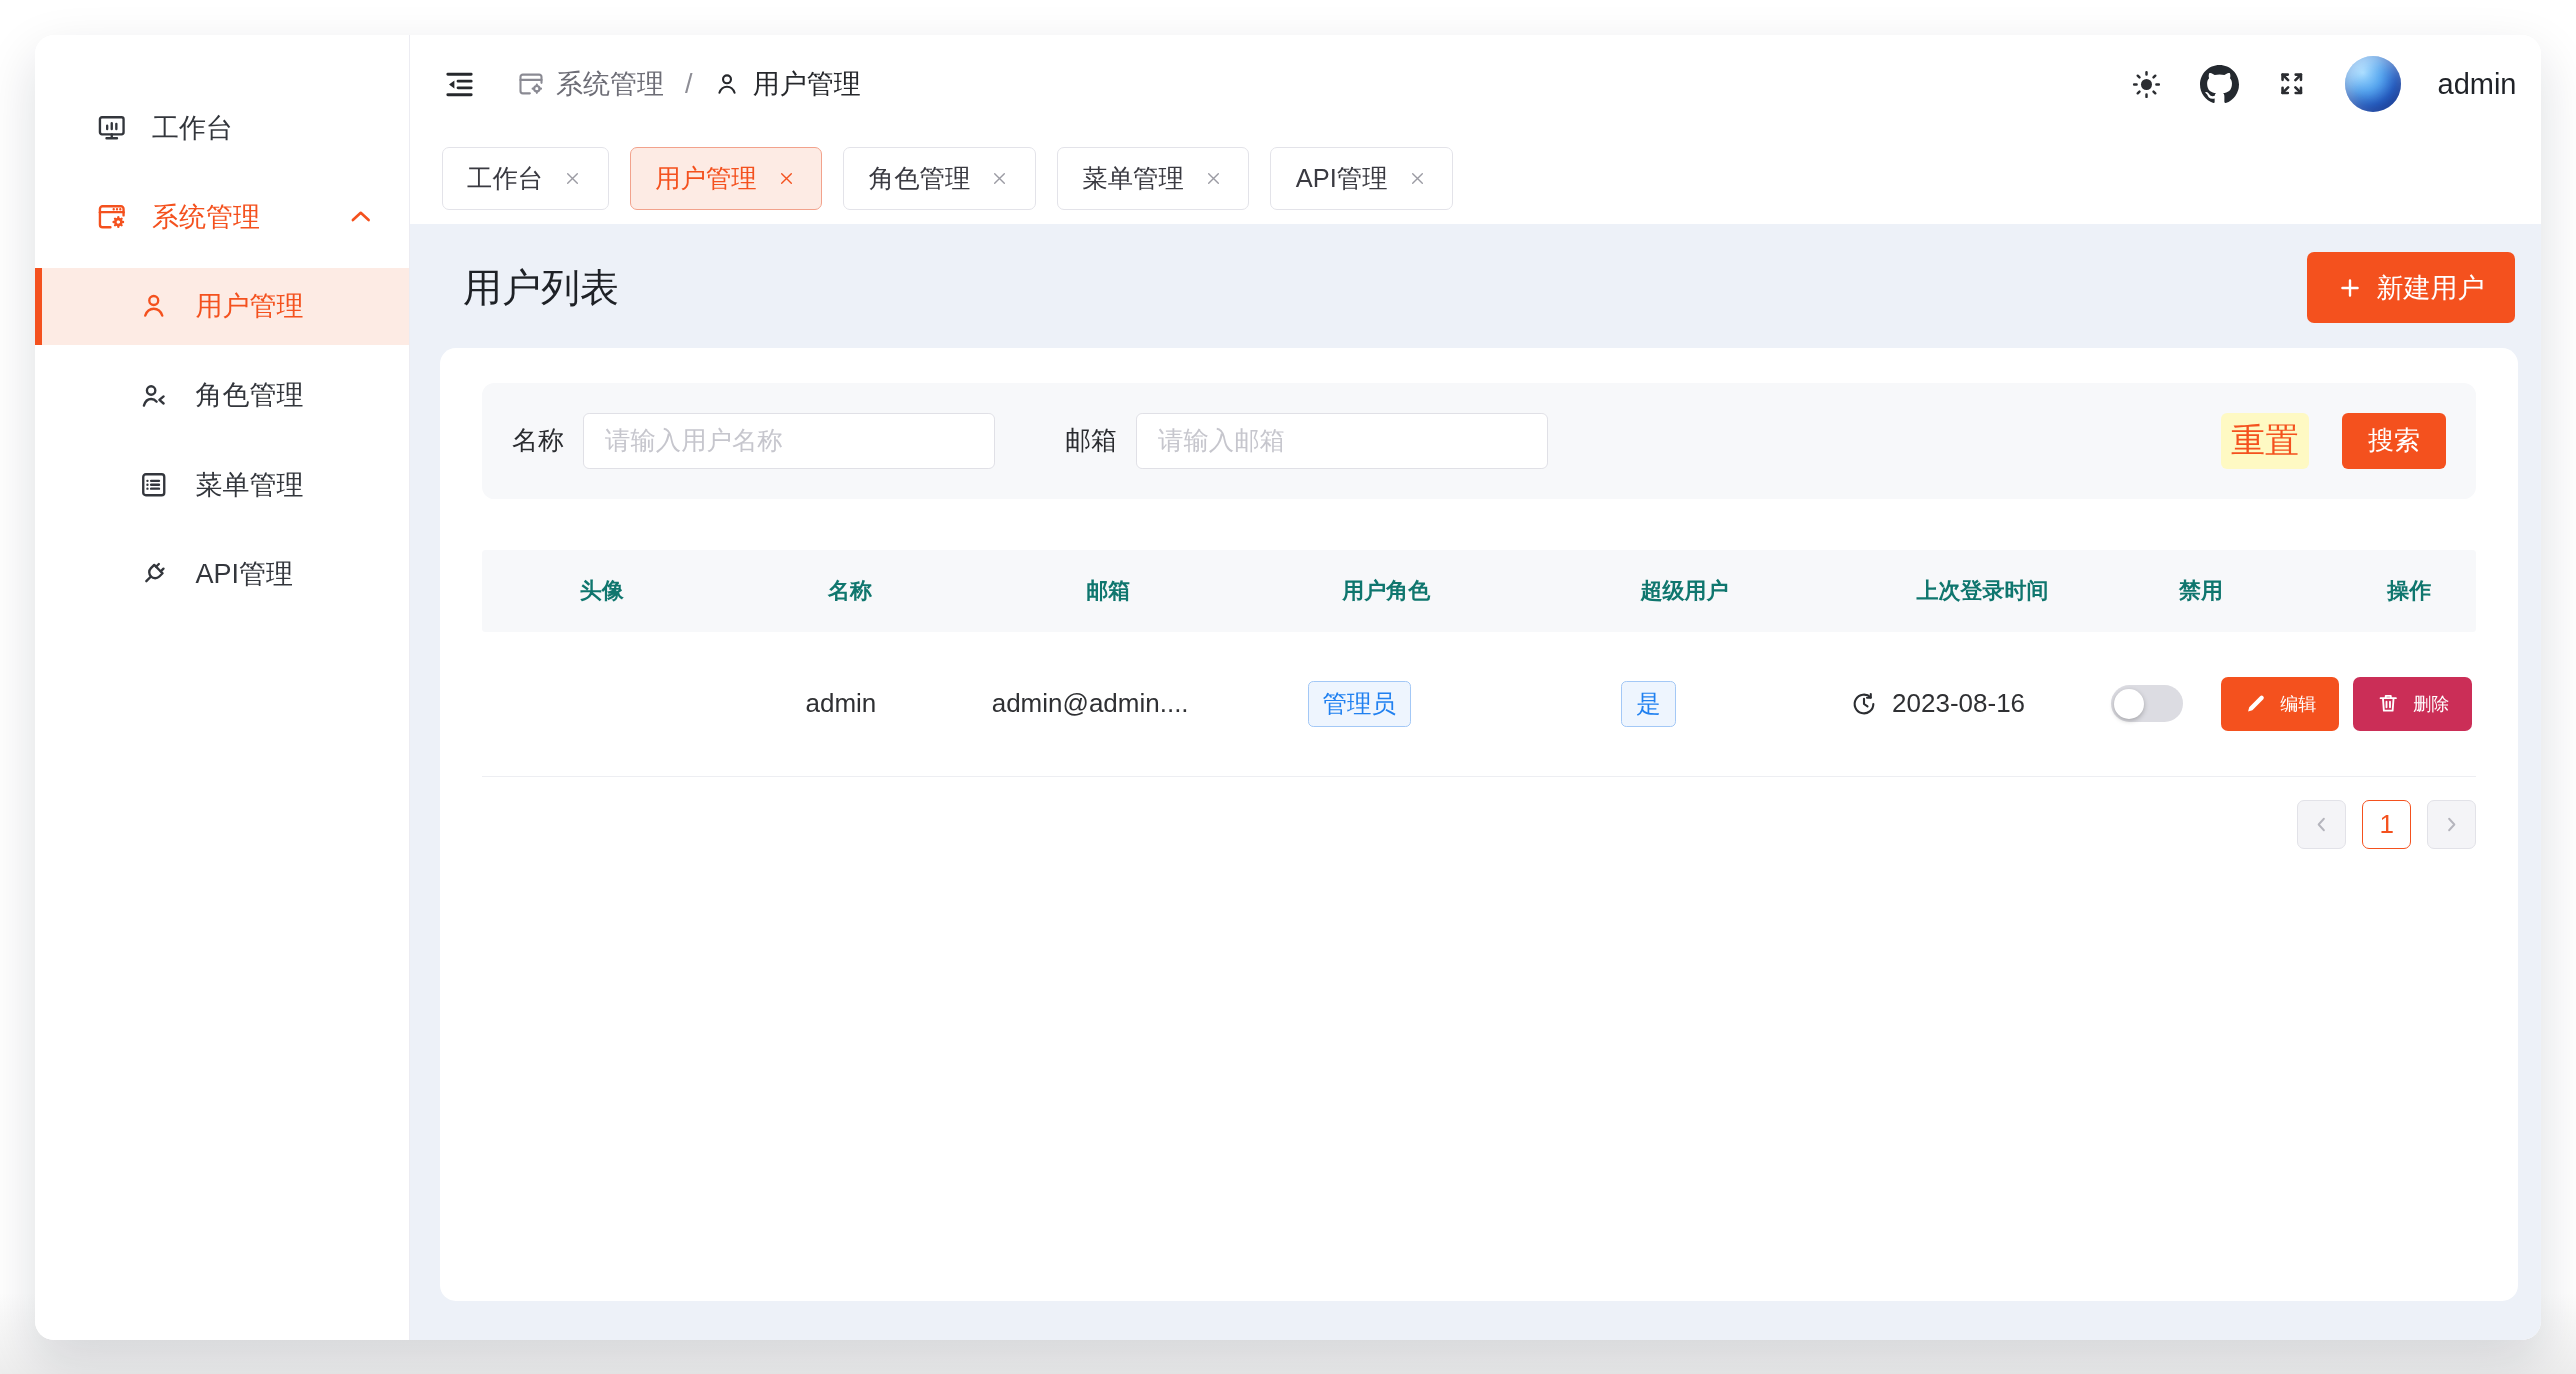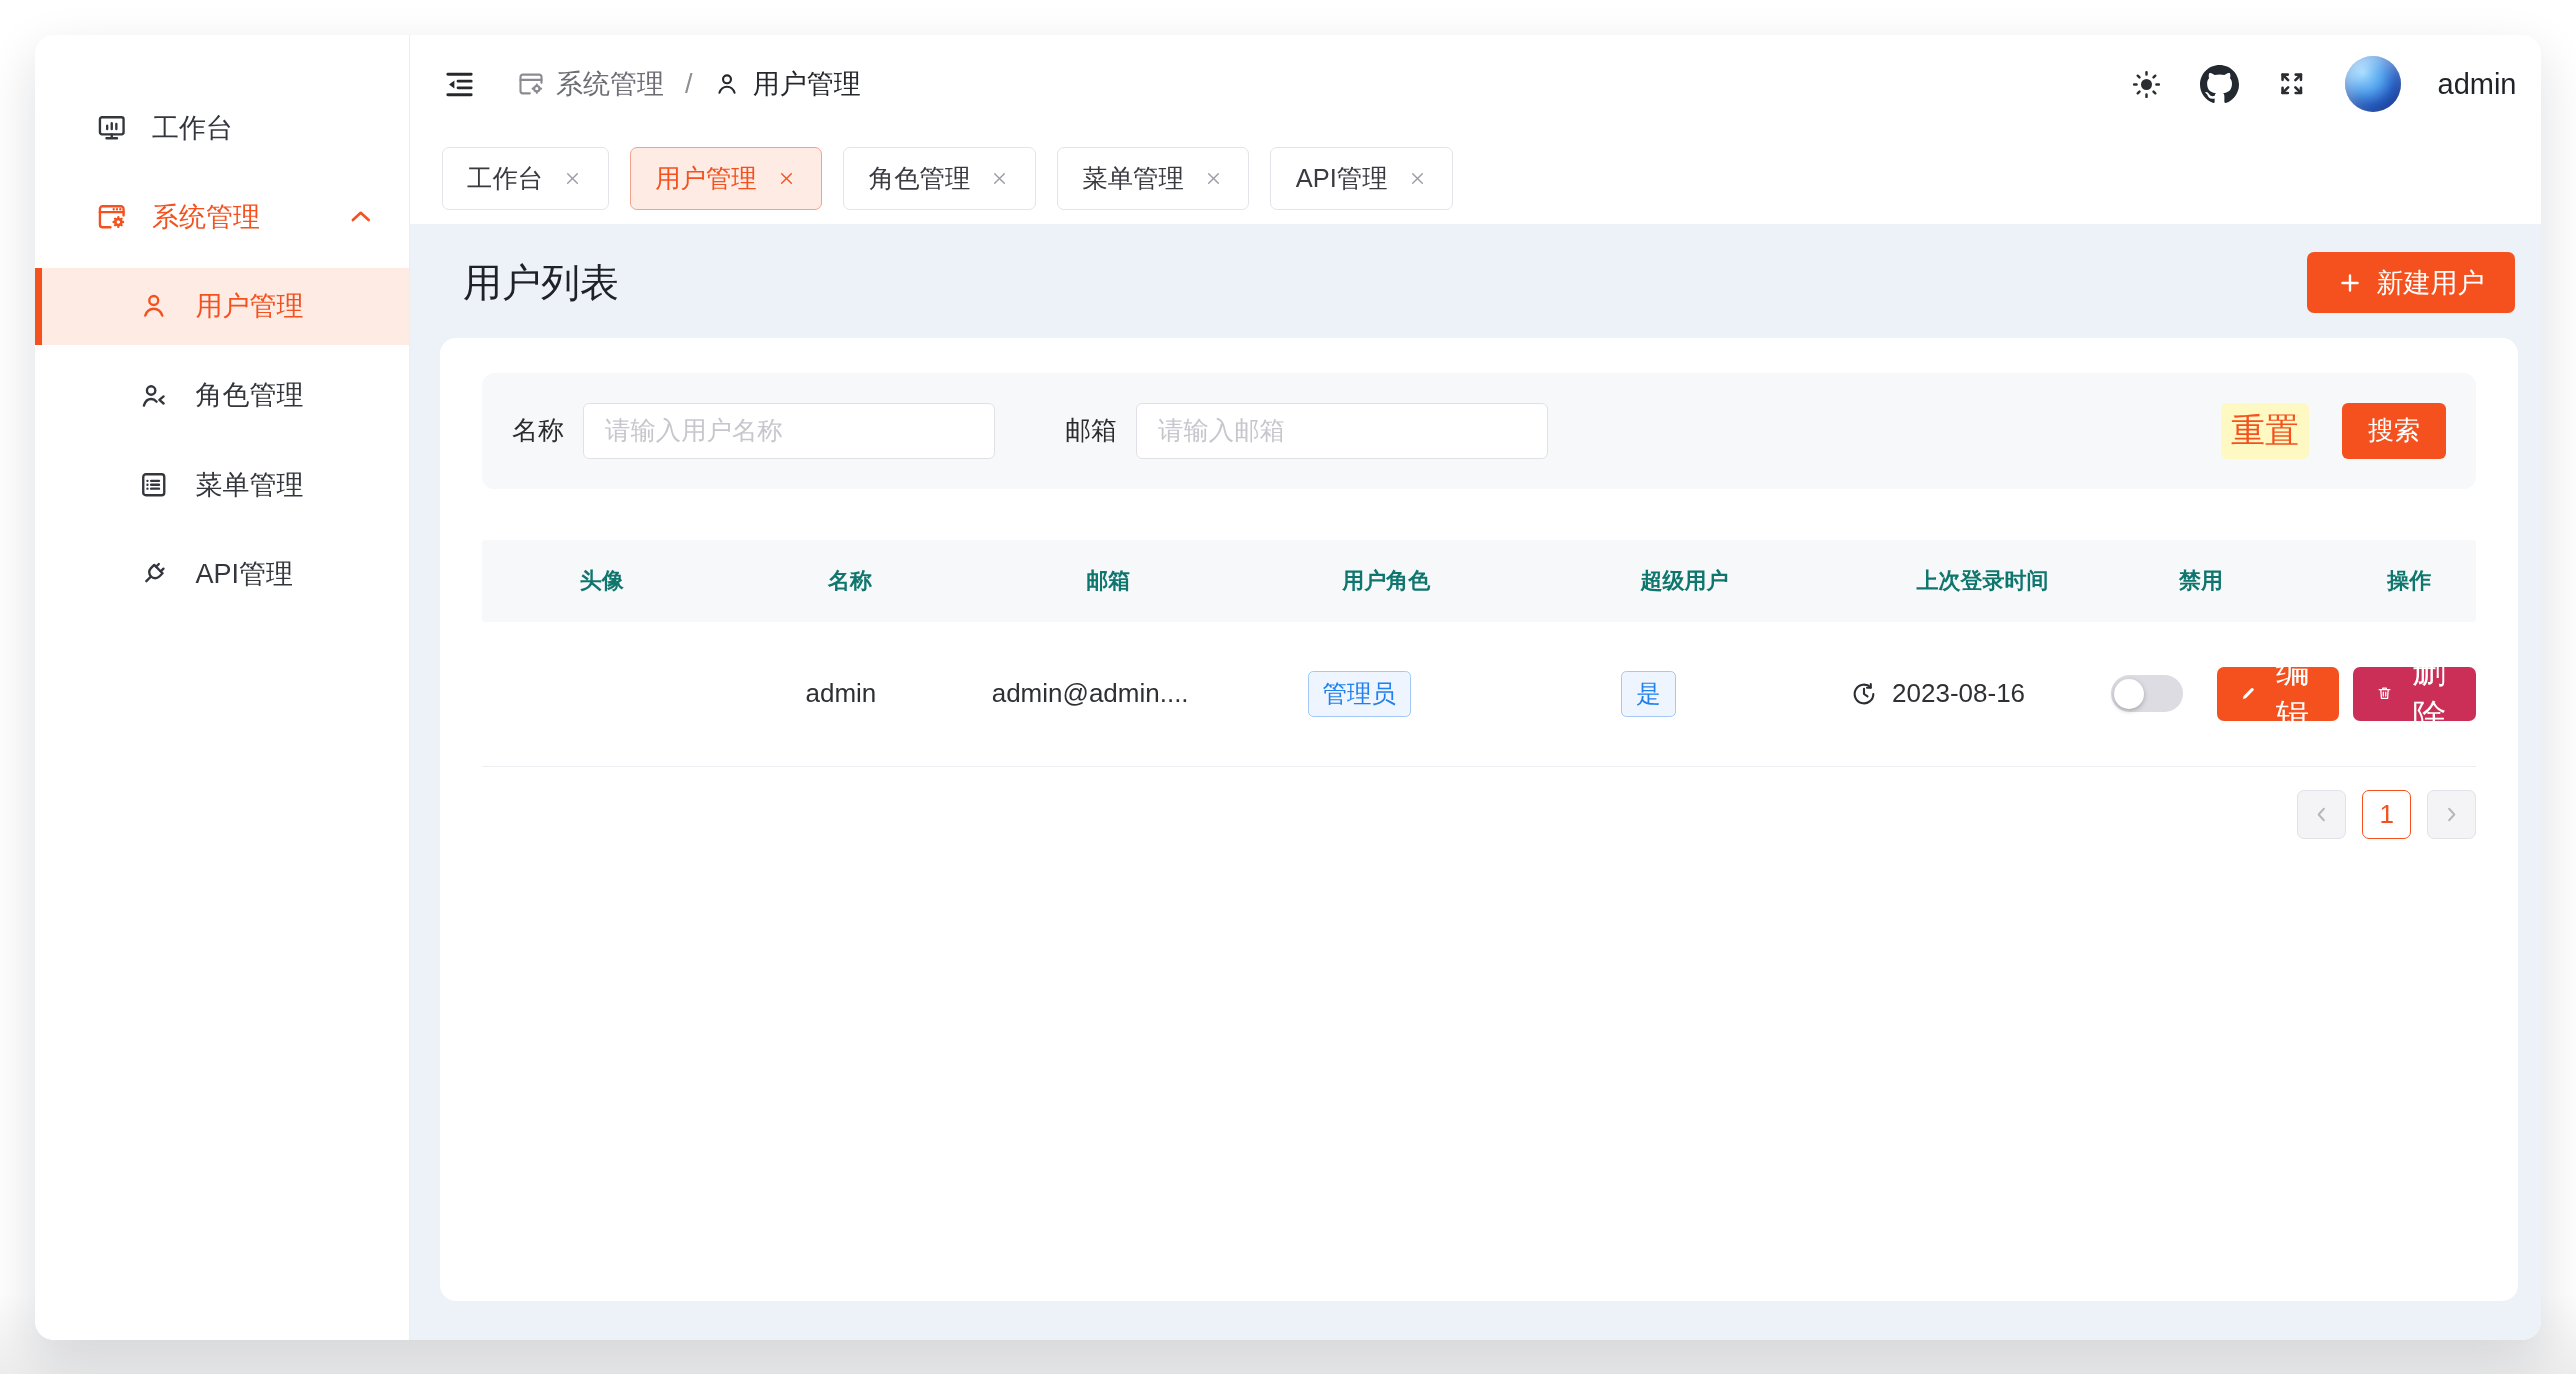--- a/index.html
+++ b/index.html
@@ -50,21 +50,21 @@
   .tab { display:flex; align-items:center; gap:19px; height:63px; padding:0 24.5px;
     border:0.9px solid #e3e3e9; border-radius:7px; background:#fff; font-size:25.4px;
     color:#3a3a41; cursor:pointer; }
   .tab .tab-close { color:#9b9ba3; }
   .tab.active { background:var(--accent-soft); border-color:var(--accent-border); color:var(--accent); }
   .tab.active .tab-close { color:var(--accent); }
 
   .content { flex:1; background:var(--main-bg); padding:0 23px 39px 30px; display:flex; flex-direction:column; min-height:0; }
   .title-row { margin-top:28px; display:flex; align-items:center; justify-content:space-between; padding:0 3.5px 0 23px; }
   .page-title { font-size:39px; font-weight:400; color:#1e2126; }
-  .btn-primary { display:flex; align-items:center; gap:14px; height:61px; padding:0 30px;
+  .btn-primary { display:flex; align-items:center; gap:14px; height:71px; padding:0 30px;
     background:var(--accent); color:#fff; border:none; border-radius:7px; font-size:27px; cursor:pointer; }
 
   .card { margin-top:24.5px; background:#fff; border-radius:15.8px; flex:1; display:flex; flex-direction:column; overflow:hidden; }
 
   .filter { margin:35px 42px 0; height:116px; background:#f7f8fa; border-radius:12.3px;
     display:flex; align-items:center; padding:0 30px; }
   .filter label { font-size:26px; color:#2a2c30; margin-right:19px; }
   .filter input { width:412px; height:56px; border:0.9px solid #e0e0e6; border-radius:6.1px;
     background:#fff; font-size:25.4px; padding:0 21px; color:#2f3033; outline:none;
     font-family:Liberation Serif, serif; }
@@ -81,21 +81,21 @@
   .thead > div { text-align:center; }
   .trow { height:145px; border-bottom:0.9px solid #edeef2; font-size:26px; color:#2f3033; }
   .trow > div { display:flex; justify-content:center; align-items:center; gap:14px; }
   .tag { display:inline-flex; align-items:center; height:46px; padding:0 14px; border-radius:5.3px;
     font-size:24.5px; color:var(--tag-blue); background:#eef5fe; border:0.9px solid #a3c8f6; }
   .cell-date { gap:12.3px; }
   .switch { width:72px; height:37px; border-radius:18.4px; background:#dcdce2; position:relative; cursor:pointer; }
   .switch .knob { position:absolute; left:3.5px; top:3.5px; width:30px; height:30px; border-radius:50%;
     background:#fff; box-shadow:0 1.8px 5.3px rgba(0,0,0,.25); }
   .btn-edit, .btn-delete { display:flex; align-items:center; gap:12.3px; height:54px; padding:0 23px;
-    border:none; border-radius:7px; color:#fff; font-size:34px; cursor:pointer; }
+    border:none; border-radius:7px; color:#fff; font-size:18px; cursor:pointer; }
   .btn-edit { background:var(--accent); }
   .btn-delete { background:var(--delete); }
 
   .pagination { margin:23px 42px 0; display:flex; justify-content:flex-end; gap:15.8px; }
   .page-btn { width:49px; height:49px; border-radius:7px; display:flex; align-items:center; justify-content:center;
     background:#f4f4f7; border:0.9px solid #e2e2e8; color:#b5b5bd; cursor:pointer; }
   .page-btn.num { background:#fff; border:1.8px solid var(--accent); color:var(--accent); font-size:26px; }
 </style>
 </head>
 <body>

